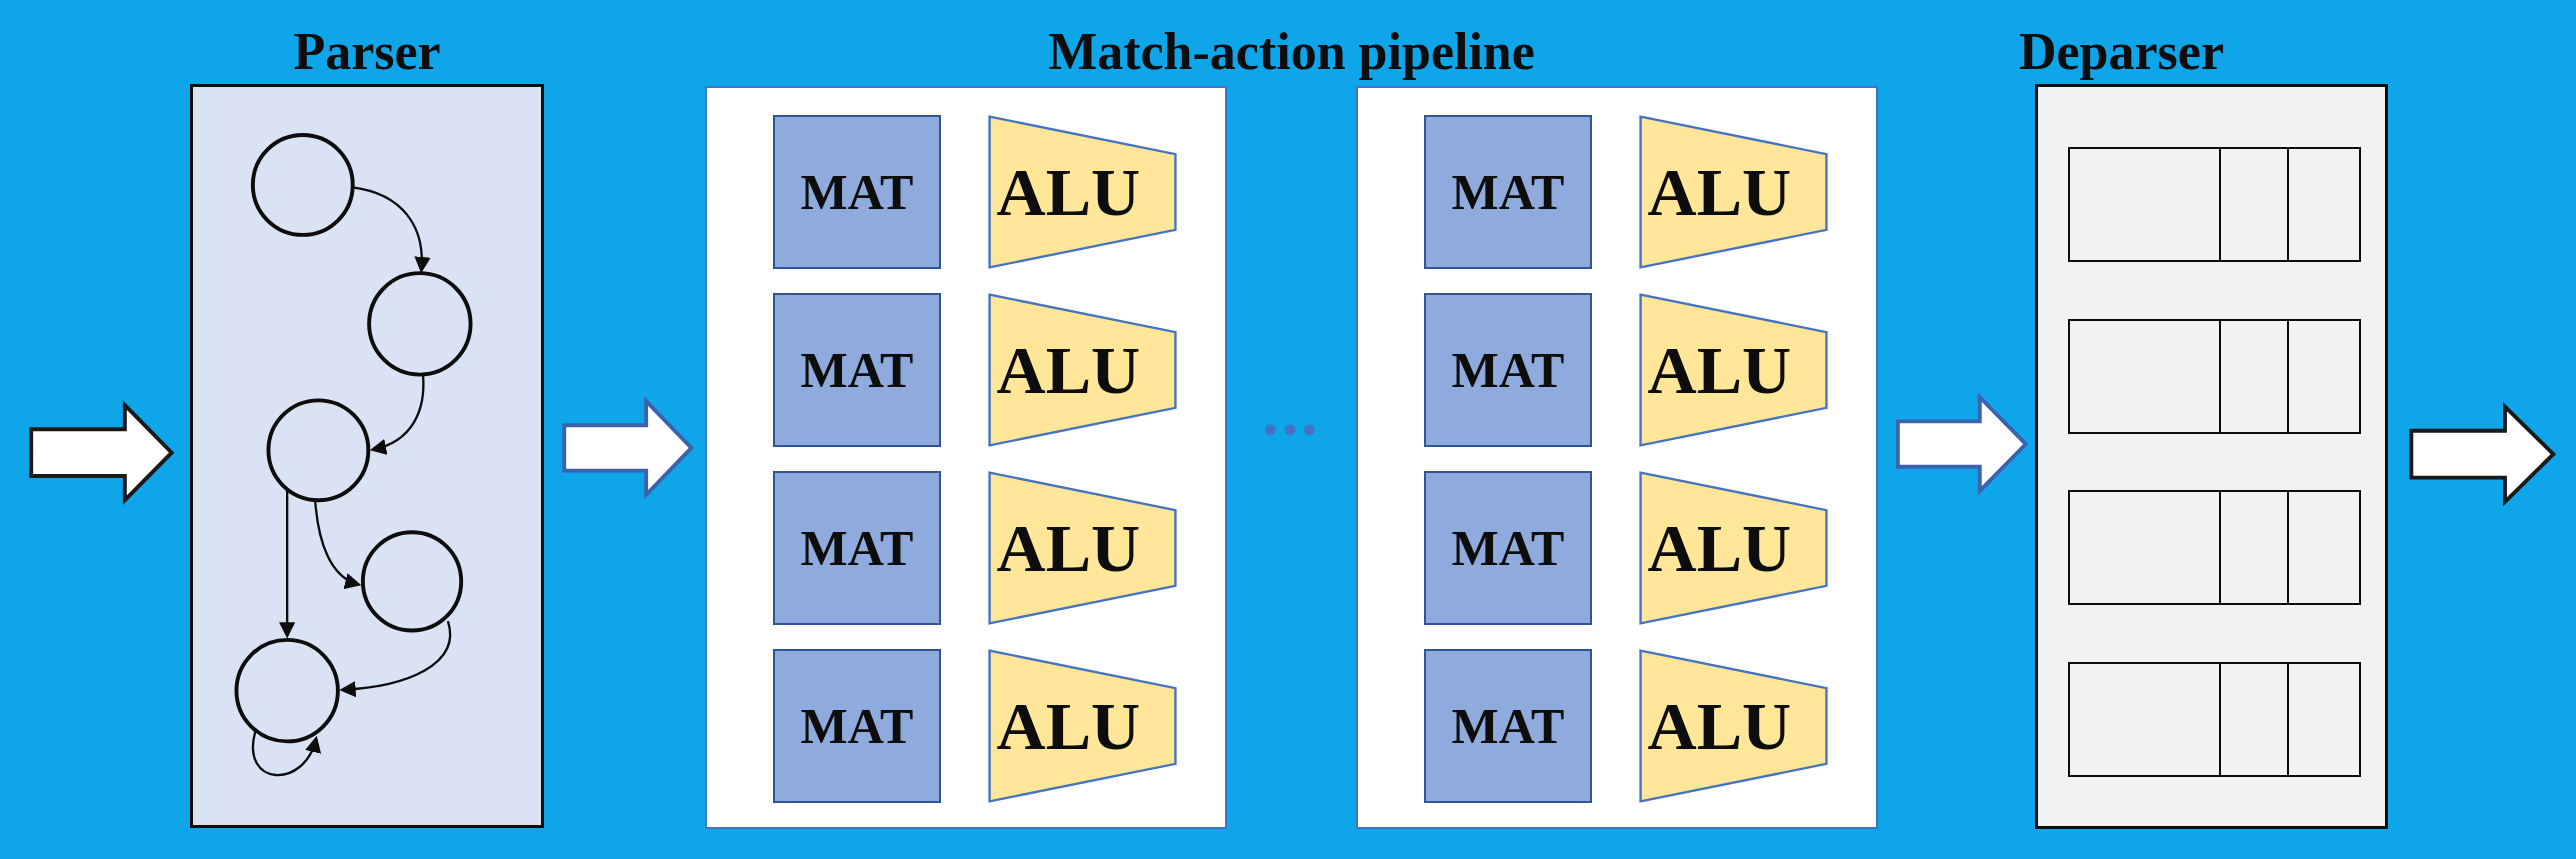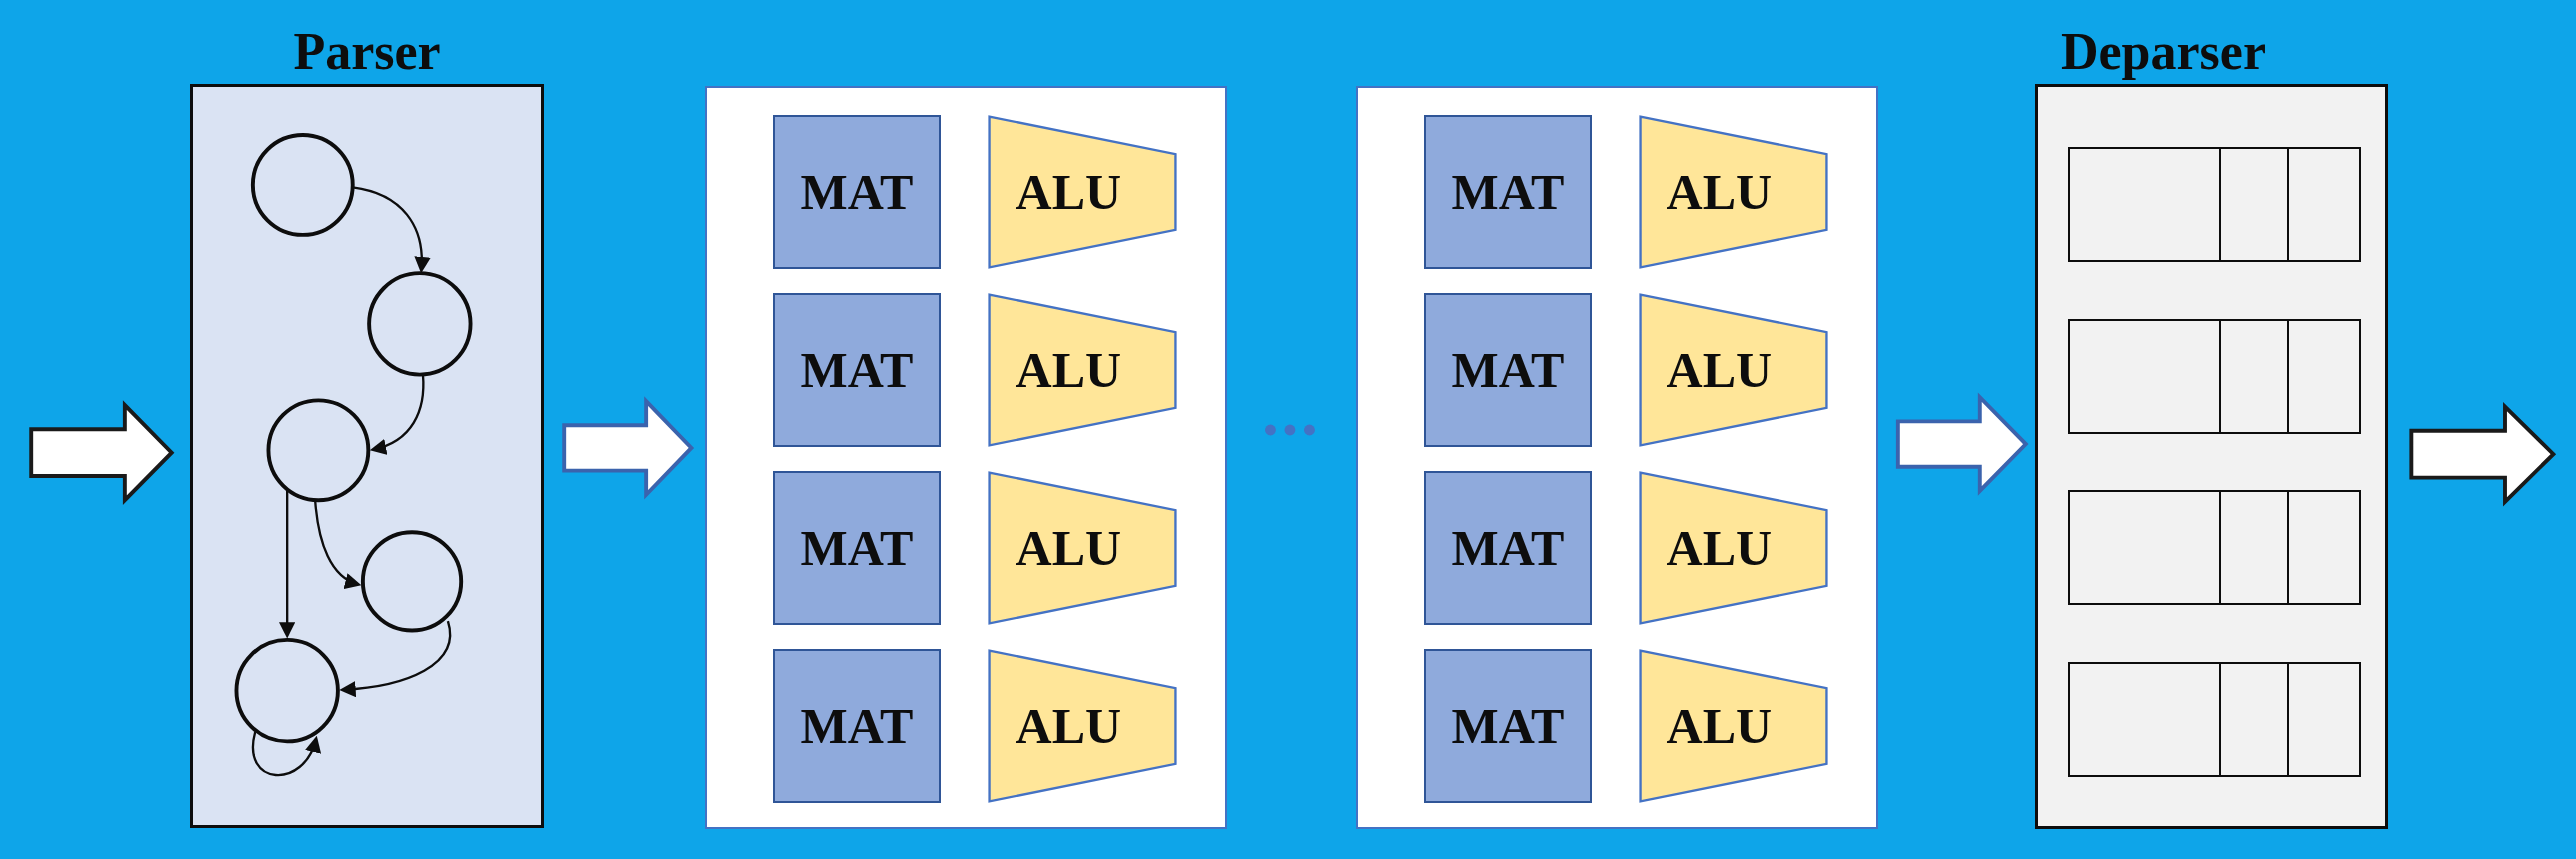--- a/index.html
+++ b/index.html
@@ -15,21 +15,21 @@
     top:26px;
     font-size:52px;
     font-weight:bold;
     color:#0d0d0d;
     text-align:center;
     line-height:1;
     white-space:nowrap;
   }
   #parser-title{left:190px;width:354px;}
   #pipeline-title{left:705px;width:1173px;}
-  #deparser-title{left:1987px;width:353px;}
+  #deparser-title{left:1945px;width:353px;}
 
   .parser-box{
     position:absolute;
     left:190px;top:84px;width:354px;height:744px;
     box-sizing:border-box;
     background:var(--parser-fill,#dae3f3);
     border:3.1px solid #0d0d0d;
   }
   .stage-box{
     position:absolute;
@@ -51,21 +51,21 @@
     font-size:50px;font-weight:bold;color:#0d0d0d;
   }
   .alu{
     position:absolute;
     left:281px;width:189px;height:154px;
   }
   .alu svg{position:absolute;left:0;top:0;width:100%;height:100%;}
   .alu-label{
     position:absolute;left:0;top:0;width:85%;height:100%;
     display:flex;align-items:center;justify-content:center;
-    font-size:50px;font-weight:bold;color:#0d0d0d;
+    font-size:68px;font-weight:bold;color:#0d0d0d;
   }
   .row-y0{top:27px;}
   .row-y1{top:205px;}
   .row-y2{top:383px;}
   .row-y3{top:561px;}
 
   .deparser-box{
     position:absolute;
     left:2035px;top:84px;width:353px;height:745px;
     box-sizing:border-box;
@@ -90,20 +90,21 @@
   .dep-cell-end{width:73px;border-left:2.3px solid #0d0d0d;}
 
   #overlay{position:absolute;left:0;top:0;width:2576px;height:860px;pointer-events:none;}
 </style>
 </head>
 <body>
 
 <div id="canvas">
 
   <div class="title" id="parser-title">Parser</div>
+  <div class="title" id="pipeline-title">Match-action pipeline</div>
   <div class="title" id="deparser-title">Deparser</div>
 
   <div class="parser-box"></div>
 
   <div class="stage-box" id="stage-1">
     <div class="mat row-y0">MAT</div>
     <div class="alu row-y0">
       <svg viewBox="0 0 242 197">
         <polygon points="2,2 240,50 240,147 2,195" style="fill:var(--alu-fill);stroke:var(--alu-border);stroke-width:3"></polygon>
       </svg>

